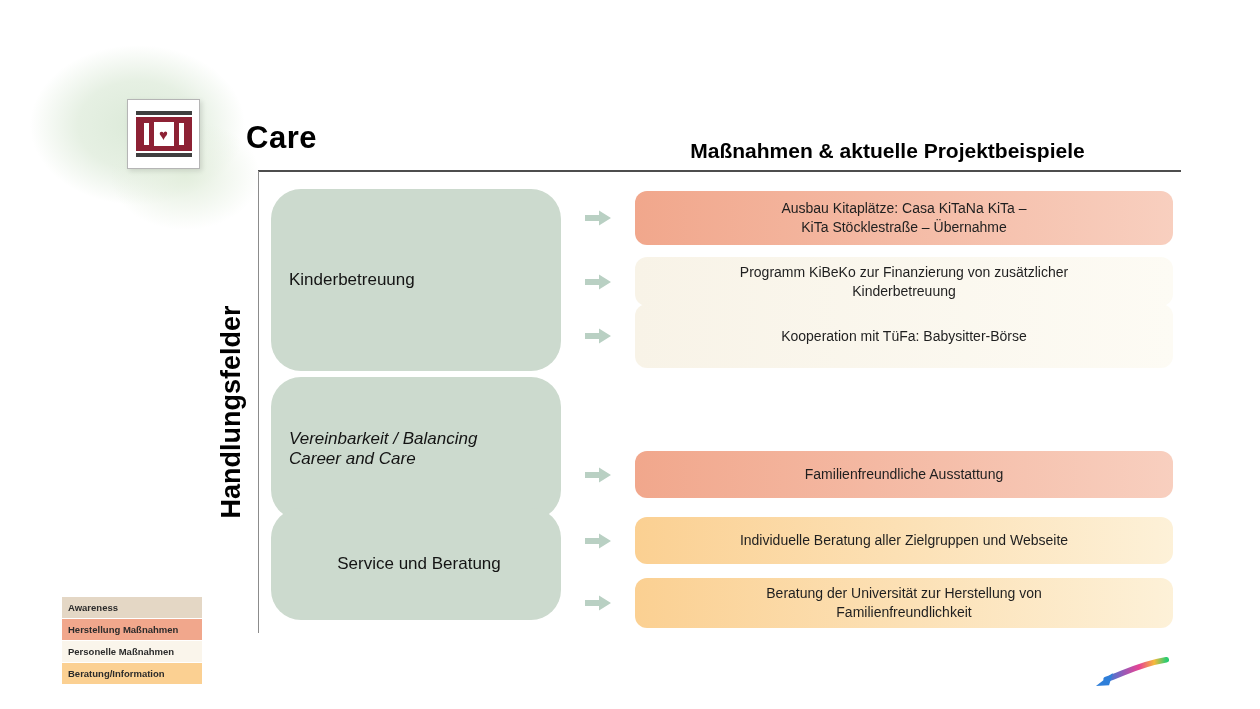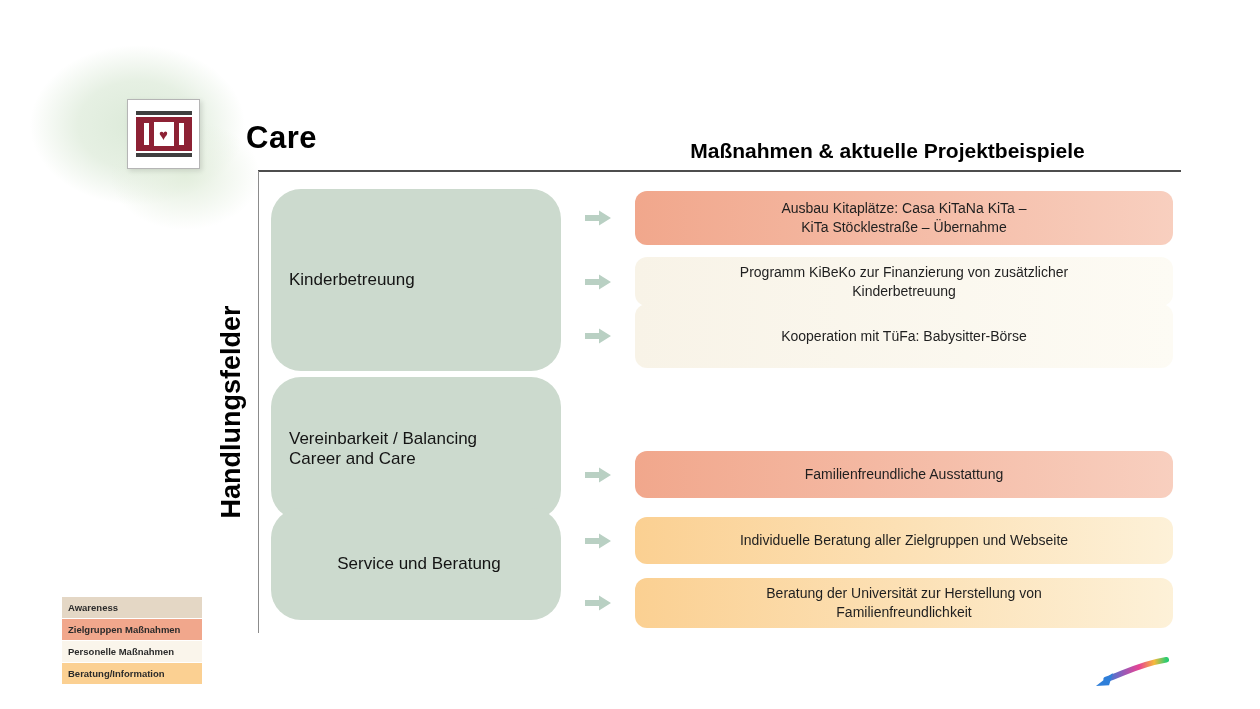--- a/index.html
+++ b/index.html
@@ -98,21 +98,21 @@
     left: 271px; width: 290px;
     background: #ccdace;
     border-radius: 30px;
     display: flex; align-items: center;
     padding-left: 18px; padding-right: 12px;
     box-sizing: border-box;
     font-size: 17px; color: #141414;
     white-space: pre-line;
   }
   .field-1 { top: 189px; height: 182px; }
-  .field-2 { top: 377px; height: 143px; }
+  .field-2 { top: 377px; height: 143px; font-style: italic; }
   .field-3 { top: 508px; height: 112px; justify-content: center; }
 
   
   .row { position: absolute; left: 584px; width: 589px; }
   .row .arrow {
     position: absolute; left: 0; top: 50%;
     transform: translateY(-50%);
     width: 28px; height: 18px;
   }
   .measure {
@@ -233,21 +233,21 @@
       </svg>
     <div class="measure cat-orange">Beratung der Universität zur Herstellung von
 Familienfreundlichkeit</div>
   </div>
 
   <div class="legend">
     <div class="legend-item" style="background: rgb(228, 215, 197);">
       <span>Awareness</span>
     </div>
     <div class="legend-item" style="background: rgb(241, 167, 140);">
-      <span>Zielgruppen Maßnahmen</span>
+      <span>Herstellung Maßnahmen</span>
     </div>
     <div class="legend-item" style="background: rgb(250, 245, 235);">
       <span>Personelle Maßnahmen</span>
     </div>
     <div class="legend-item" style="background: rgb(251, 208, 146);">
       <span>Beratung/Information</span>
     </div>
   </div>
 
   <svg class="swoosh" viewBox="0 0 80 40">

